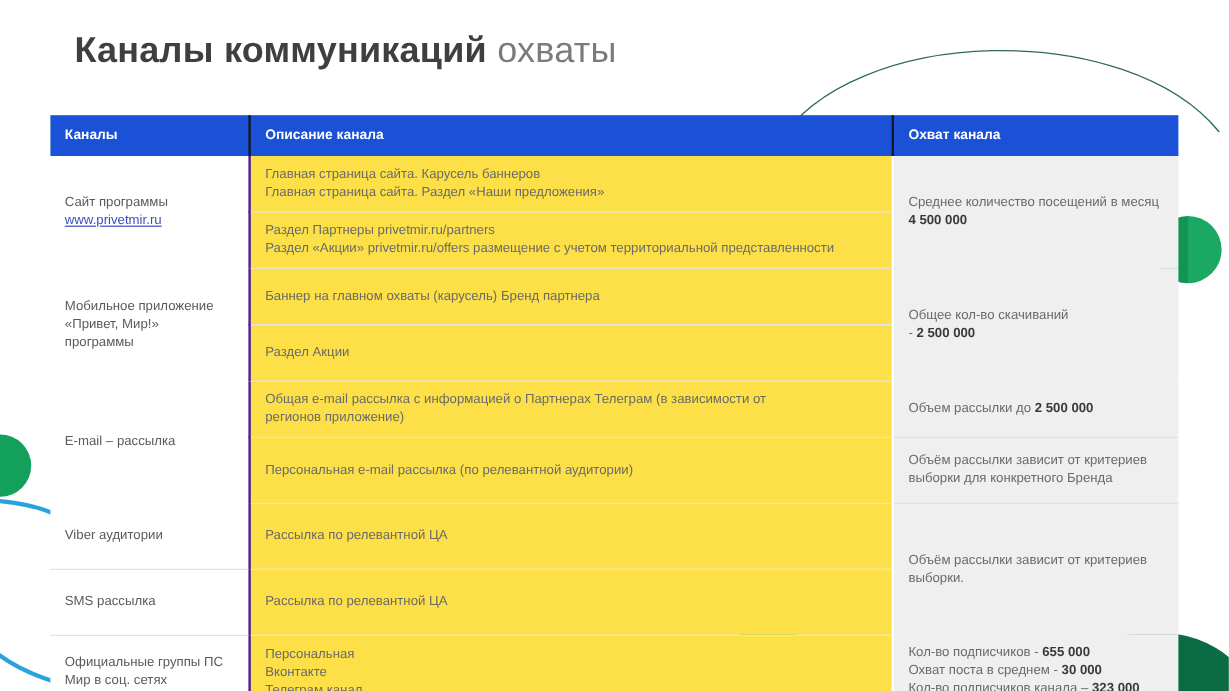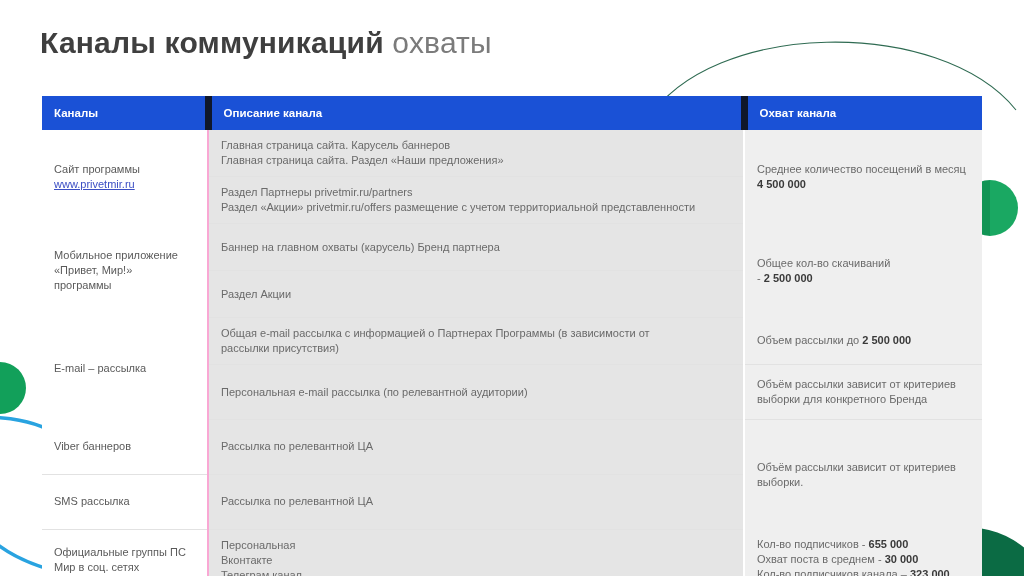--- a/index.html
+++ b/index.html
@@ -18,44 +18,44 @@
   #deco-halfcircle-left{top:362px;left:0px;width:26px;height:52px;
       background:#12a05a;border-radius:0 26px 26px 0;}
   #deco-blue-arc-mid{top:400px;left:-60px;width:130px;height:60px;}
   #deco-blue-arc-bottom{top:470px;left:-40px;width:250px;height:130px;}
   #deco-leaf{top:506px;left:612px;width:50px;height:70px;
       background:#0f8f52;border-radius:60% 8% 60% 8%;transform:rotate(12deg);}
   #deco-dome{top:528px;left:855px;width:200px;height:90px;
       background:#0b6b44;border-radius:130px 130px 0 0;transform:rotate(-3deg);}
 
   
-  #title{position:absolute;left:40px;top:26px;font-size:30px;letter-spacing:0.2px;white-space:nowrap;}
+  #title{position:absolute;left:62px;top:26px;font-size:30px;letter-spacing:0.2px;white-space:nowrap;}
   #title .t-strong{font-weight:bold;color:#3f3f3f;}
   #title .t-light{font-weight:normal;color:#7b7b7b;}
 
   
   #table-wrap{position:absolute;left:42px;top:96px;width:940px;}
   table{border-collapse:collapse;width:940px;table-layout:fixed;}
   col.c1{width:166px;}
   col.c2{width:536px;}
   col.c3{width:238px;}
 
   thead th{
     background:#1a51d6;color:#ffffff;font-size:11.5px;font-weight:bold;
     text-align:left;height:34px;padding:0 12px;vertical-align:middle;
-    border-right:7px solid #0f172a;
+    border-right:2px solid #0f172a;
   }
   thead th:last-child{border-right:none;margin-left:10px;}
 
   td{
     font-size:11px;line-height:15px;vertical-align:middle;
     border-bottom:1px solid #e2e2e2;padding:8px 12px;
   }
-  td.col-chan{background:#ffffff;color:#5a5a5a;border-right:2px solid #f9a8d4;}
-  td.col-desc{background:#e5e5e5;color:#6a6a6a;border-right:2px solid #ffffff;}
+  td.col-chan{background:#ffffff;color:#5a5a5a;border-right:2px solid #4c1d95;}
+  td.col-desc{background:#fde047;color:#6a6a6a;border-right:2px solid #ffffff;}
   td.col-reach{background:#efefef;color:#6a6a6a;}
   td.nb{border-bottom:none;}
   .b{font-weight:bold;color:#3a3a3a;}
   a.link{color:#3b4ec4;text-decoration:underline;text-align:right;}
   .l{display:block;}
 </style>
 </head>
 <body>
 
 <svg class="deco" id="deco-arc-top" viewBox="0 0 384 108">
@@ -133,41 +133,41 @@
       <td class="col-desc" style="height:30px">
         <span class="l">Раздел Акции</span>
       </td>
     </tr>
 
     <tr>
       <td class="col-chan nb" rowspan="2">
         <span class="l">E-mail – рассылка</span>
       </td>
       <td class="col-desc">
-        <span class="l">Общая e-mail рассылка с информацией о Партнерах Программы (в зависимости от</span>
-        <span class="l">рассылки присутствия)</span>
+        <span class="l">Общая e-mail рассылка с информацией о Партнерах Телеграм (в зависимости от</span>
+        <span class="l">регионов приложение)</span>
       </td>
       <td class="col-reach">
         <span>Объем рассылки до</span>
         <span class="b">2 500 000</span>
       </td>
     </tr>
     <tr>
       <td class="col-desc" style="height:38px">
         <span class="l">Персональная e-mail рассылка (по релевантной аудитории)</span>
       </td>
       <td class="col-reach">
         <span class="l">Объём рассылки зависит от критериев</span>
         <span class="l">выборки для конкретного Бренда</span>
       </td>
     </tr>
 
     <tr>
       <td class="col-chan" style="height:38px">
-        <span class="l">Viber баннеров</span>
+        <span class="l">Viber аудитории</span>
       </td>
       <td class="col-desc">
         <span class="l">Рассылка по релевантной ЦА</span>
       </td>
       <td class="col-reach nb" rowspan="2">
         <span class="l">Объём рассылки зависит от критериев</span>
         <span class="l">выборки.</span>
       </td>
     </tr>
 

